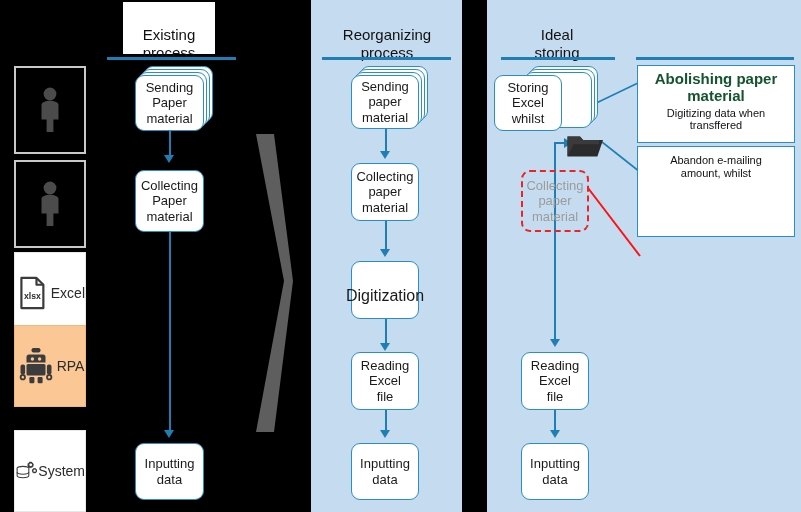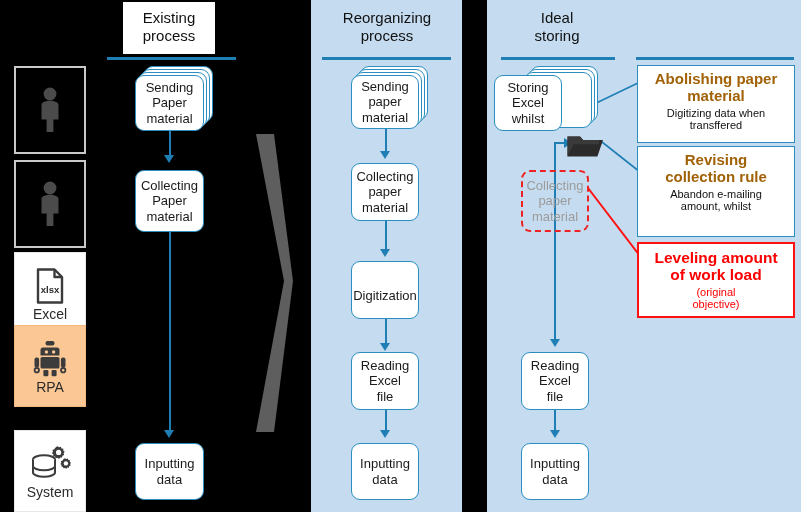--- a/index.html
+++ b/index.html
@@ -6,28 +6,28 @@
   body{width:801px;height:512px;overflow:hidden;font-family:"Liberation Sans",sans-serif;}
   #root{position:relative;width:801px;height:512px;background:#000;}
 
   .panel{position:absolute;top:0;height:512px;background:#c5dcf0;}
 
   
   .rail-item{position:absolute;left:14px;width:72px;box-sizing:border-box;}
   .rail-person{height:88px;background:#000;border:2px solid #c9c9c9;
     display:flex;align-items:center;justify-content:center;}
   .rail-card{height:82px;background:#fff;border:1px solid #e8e8e8;
-    display:flex;flex-direction:column;align-items:center;justify-content:center;gap:1px;}
+    display:flex;flex-direction:row;align-items:center;justify-content:center;gap:1px;}
   .rail-card.rpa{background:#fac795;border:1px solid #f0b87f;}
   .rail-label{font-size:14px;color:#2b2b2b;line-height:1;}
   .rail-ico{display:block;}
 
   
   .col-head{position:absolute;text-align:center;color:#111;font-size:15px;line-height:1.22;}
-  .col-head .ttl{display:block;padding-top:7px;}
+  .col-head .ttl{display:block;padding-top:24px;}
   .head-white{background:#fff;}
   .head-rule{position:absolute;height:3px;background:#1f7fb5;}
 
   
   .fbox{position:absolute;box-sizing:border-box;background:#fff;border:1.6px solid #2a8fc0;
     border-radius:9px;display:flex;align-items:center;justify-content:center;text-align:center;
     color:#1a1a1a;font-size:13px;line-height:1.16;z-index:3;}
   .fbox.dashed{background:transparent;border:2px dashed #ee2222;color:#9b9b9b;}
   .stackwrap{position:absolute;z-index:3;}
   .stacksheet{position:absolute;box-sizing:border-box;background:#fff;border:1.6px solid #2a8fc0;border-radius:9px;}
@@ -40,21 +40,21 @@
     border-left:8px solid #1f7fb5;border-right:0;}
   .hline{position:absolute;height:2px;background:#1f7fb5;z-index:1;}
 
   
   .gray-arrow{position:absolute;z-index:1;}
 
   
   .cbox{position:absolute;box-sizing:border-box;background:#fff;border:1.6px solid #2a8fc0;
     text-align:center;padding:5px 6px 6px;z-index:4;}
   .cbox.red{border:2px solid #ff1111;}
-  .cbox .hd{font-weight:bold;font-size:15px;line-height:1.12;color:#a16207;display:block;}
+  .cbox .hd{font-weight:bold;font-size:15px;line-height:1.12;color:#14532d;display:block;}
   .cbox .sb{font-size:11px;line-height:1.16;color:#111;display:block;margin-top:2px;}
   .cbox.red .hd{color:#fb0000;font-size:15.5px;}
   .cbox.red .sb{color:#fb0000;}
 
   .folder{position:absolute;z-index:5;}
   .leader{position:absolute;z-index:2;}
 </style>
 </head>
 <body>
 
@@ -197,21 +197,21 @@
       <span>Collecting</span><br>
       <span>paper</span><br>
       <span>material</span>
     </span>
   </div>
 
   <div class="vline" style="left:384.5px;top:221px;height:32px;"></div>
   <div class="arrowhead" style="left:380px;top:249px;"></div>
 
   <div class="fbox" style="left:351px;top:261px;width:68px;height:58px;">
-    <span style="font-size:13px;margin-top:12px;">
+    <span style="font-size:16px;margin-top:12px;">
       <span>Digitization</span>
     </span>
   </div>
 
   <div class="vline" style="left:384.5px;top:319px;height:28px;"></div>
   <div class="arrowhead" style="left:380px;top:343px;"></div>
 
   <div class="fbox" style="left:351px;top:352px;width:68px;height:58px;">
     <span>
       <span>Reading</span><br>
@@ -292,34 +292,20 @@
       <span>Abolishing paper</span><br>
       <span>material</span>
     </span>
     <span class="sb">
       <span>Digitizing data when</span><br>
       <span>transffered</span>
     </span>
   </div>
 
   <div class="cbox" style="left:637px;top:146px;width:158px;height:91px;">
-    <span class="hd">
-      <span>Revising</span><br>
-      <span>collection rule</span>
-    </span>
     <span class="sb">
       <span>Abandon e-mailing</span><br>
       <span>amount, whilst</span><br>
     </span>
   </div>
 
-  <div class="cbox red" style="left:637px;top:242px;width:158px;height:76px;">
-    <span class="hd">
-      <span>Leveling amount</span><br>
-      <span>of work load</span>
-    </span>
-    <span class="sb">
-      <span>(original</span><br>
-      <span>objective)</span>
-    </span>
-  </div>
 
 </div>
 
 </body></html>

